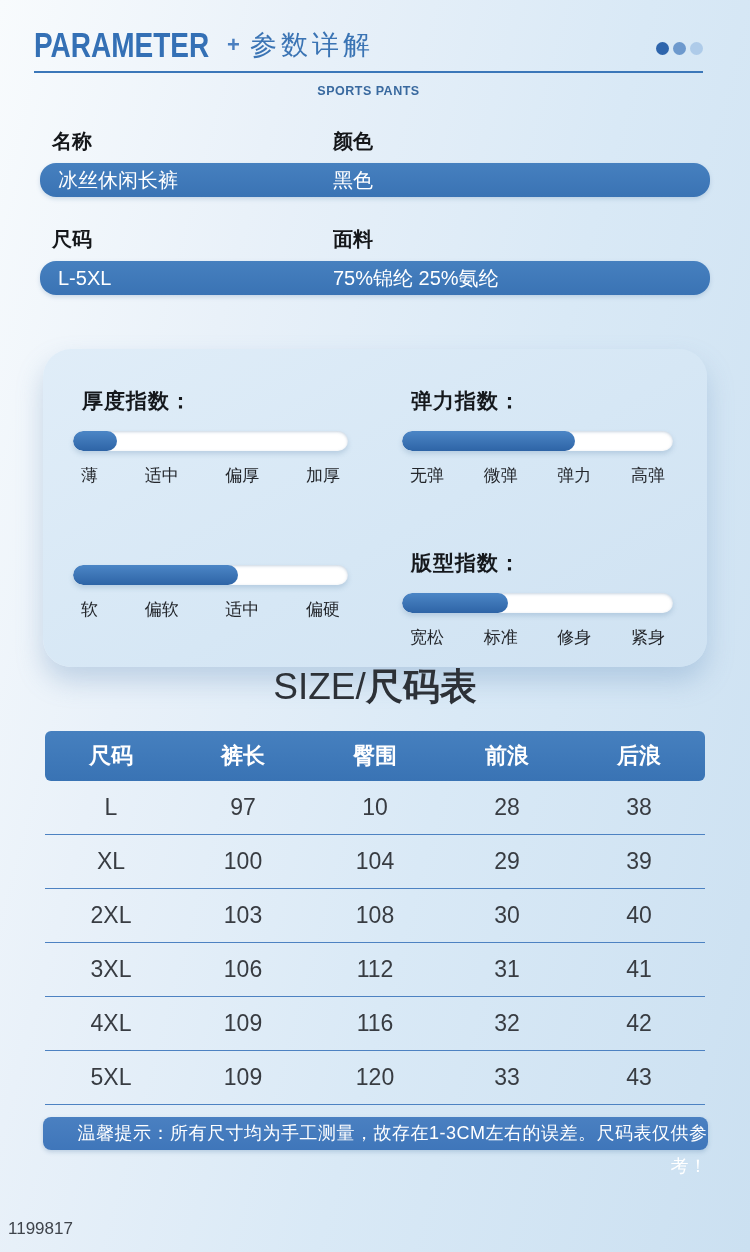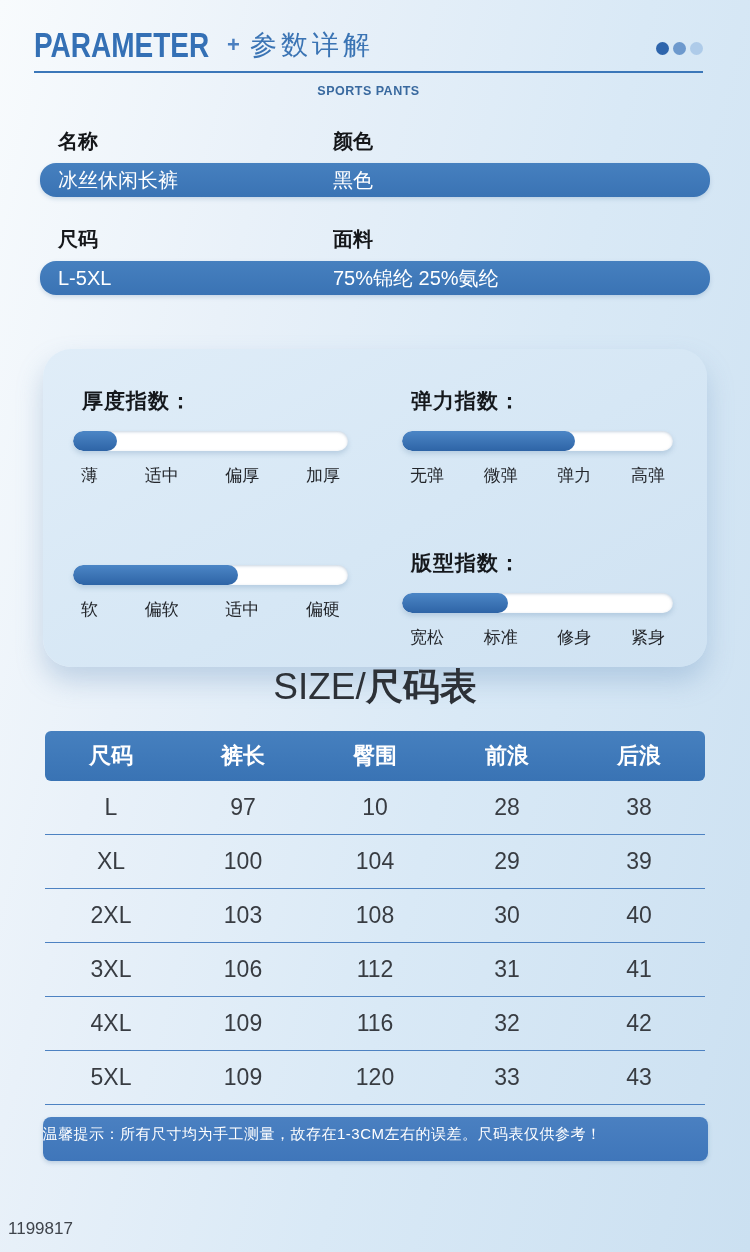--- a/index.html
+++ b/index.html
@@ -27,21 +27,21 @@
   .dot { width:13px; height:13px; border-radius:50%; }
   .hero-rule { border-top:2px solid #3b77b9; margin-top:5px; }
   .hero-sub {
     text-align:center; margin-top:11px;
     font-size:12.5px; font-weight:700; letter-spacing:0.5px; color:#39699f;
   }
   
   .params { margin:30px 40px 0; width:670px; }
   .p-group + .p-group { margin-top:29px; }
   .p-labels { position:relative; height:26px; font-size:20px; font-weight:700; color:#15171a; }
-  .p-labels .l1 { position:absolute; left:18px; top:0; }
+  .p-labels .l1 { position:absolute; left:12px; top:0; }
   .p-labels .l2 { position:absolute; left:293px; top:0; }
   .p-bar {
     position:relative; height:34px; margin-top:9px; border-radius:16px;
     background:linear-gradient(180deg,#4680bf,#3a73b4);
     box-shadow:0 2px 4px rgba(90,130,170,0.25);
   }
   .p-bar span { position:absolute; top:0; line-height:34px; font-size:20px; color:#ffffff; }
   .p-bar .v1 { left:18px; }
   .p-bar .v2 { left:293px; }
   
@@ -77,23 +77,23 @@
   .stable { margin:24px auto 0; width:660px; }
   .thead {
     display:flex; height:50px; border-radius:6px;
     background:linear-gradient(180deg,#4680bf,#3973b4);
   }
   .thead div { flex:1; text-align:center; line-height:50px; font-size:22px; font-weight:700; color:#ffffff; }
   .trow { display:flex; height:54px; align-items:center; border-bottom:1px solid #4d82c2; }
   .trow div { flex:1; text-align:center; font-size:23px; color:#383c42; }
   
   .notice {
-    margin:12px auto 0; width:665px; height:44px; border-radius:8px;
+    margin:12px auto 0; width:665px; height:33px; border-radius:8px;
     background:linear-gradient(180deg,#4a80c1,#3f76ba);
-    color:#ffffff; font-size:15px; line-height:33px; text-align:left; letter-spacing:0.5px;
+    color:#ffffff; font-size:18px; line-height:33px; text-align:right; letter-spacing:0.5px;
     box-shadow:0 2px 4px rgba(90,130,170,0.3);
   }
   
   .wm { position:absolute; left:8px; bottom:13px; font-size:17px; color:#3f444b; }
 </style>
 </head>
 <body>
 
 <div class="page">
 

